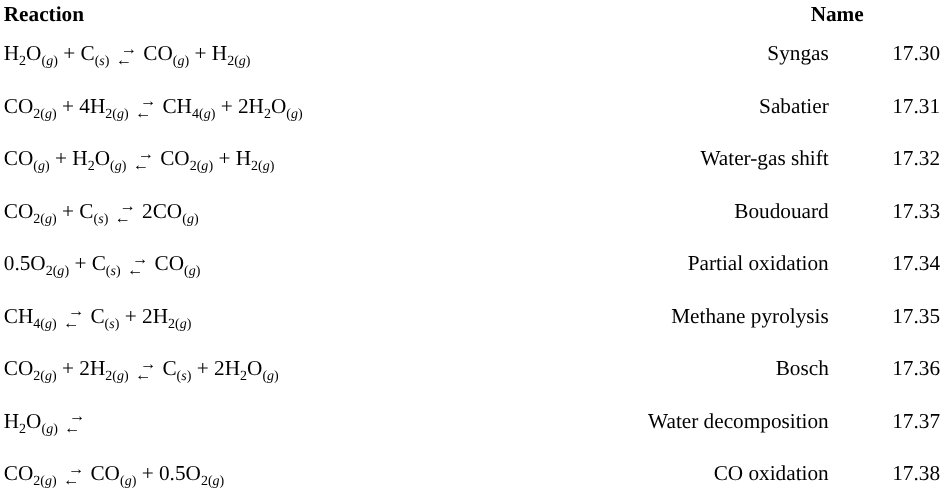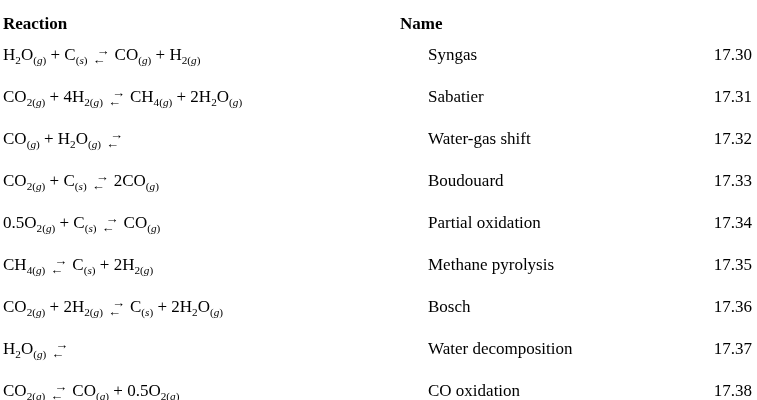--- a/index.html
+++ b/index.html
@@ -17,40 +17,40 @@
   .table {
     width: 757px;
     height: 400px;
     display: flex;
     flex-direction: column;
   }
   .header-row {
     display: flex;
     height: 22px;
     align-items: flex-start;
-    padding-top: 14px;
+    padding-top: 2px;
     font-weight: bold;
     font-size: 17px;
   }
   .row {
     display: flex;
     height: 42px;
     align-items: center;
     font-size: 17px;
     gap: 28px;
   }
   .col-reaction {
     width: 400px;
     padding-left: 3px;
     box-sizing: border-box;
     white-space: nowrap;
   }
   .col-name {
     flex: 1;
-    text-align: left;
+    text-align: right;
   }
   .col-number {
     width: 66px;
     text-align: right;
     padding-right: 5px;
     box-sizing: border-box;
   }
   sub {
     font-size: 0.66em;
     line-height: 0;
@@ -111,21 +111,21 @@
     </div>
     <div class="col-name">Sabatier</div>
     <div class="col-number">17.31</div>
   </div>
 
   <div class="row">
     <div class="col-reaction">
       <span class="eq-lhs">CO<sub>(<i>g</i>)</sub> + H<sub>2</sub>O<sub>(<i>g</i>)</sub></span><span class="eqarrow">
             <span class="a-top">→</span>
             <span class="a-bot">←</span>
-          </span>
+          </span><span class="eq-rhs">CO<sub>2(<i>g</i>)</sub> + H<sub>2(<i>g</i>)</sub></span>
     </div>
     <div class="col-name">Water-gas shift</div>
     <div class="col-number">17.32</div>
   </div>
 
   <div class="row">
     <div class="col-reaction">
       <span class="eq-lhs">CO<sub>2(<i>g</i>)</sub> + C<sub>(<i>s</i>)</sub></span><span class="eqarrow">
             <span class="a-top">→</span>
             <span class="a-bot">←</span>

